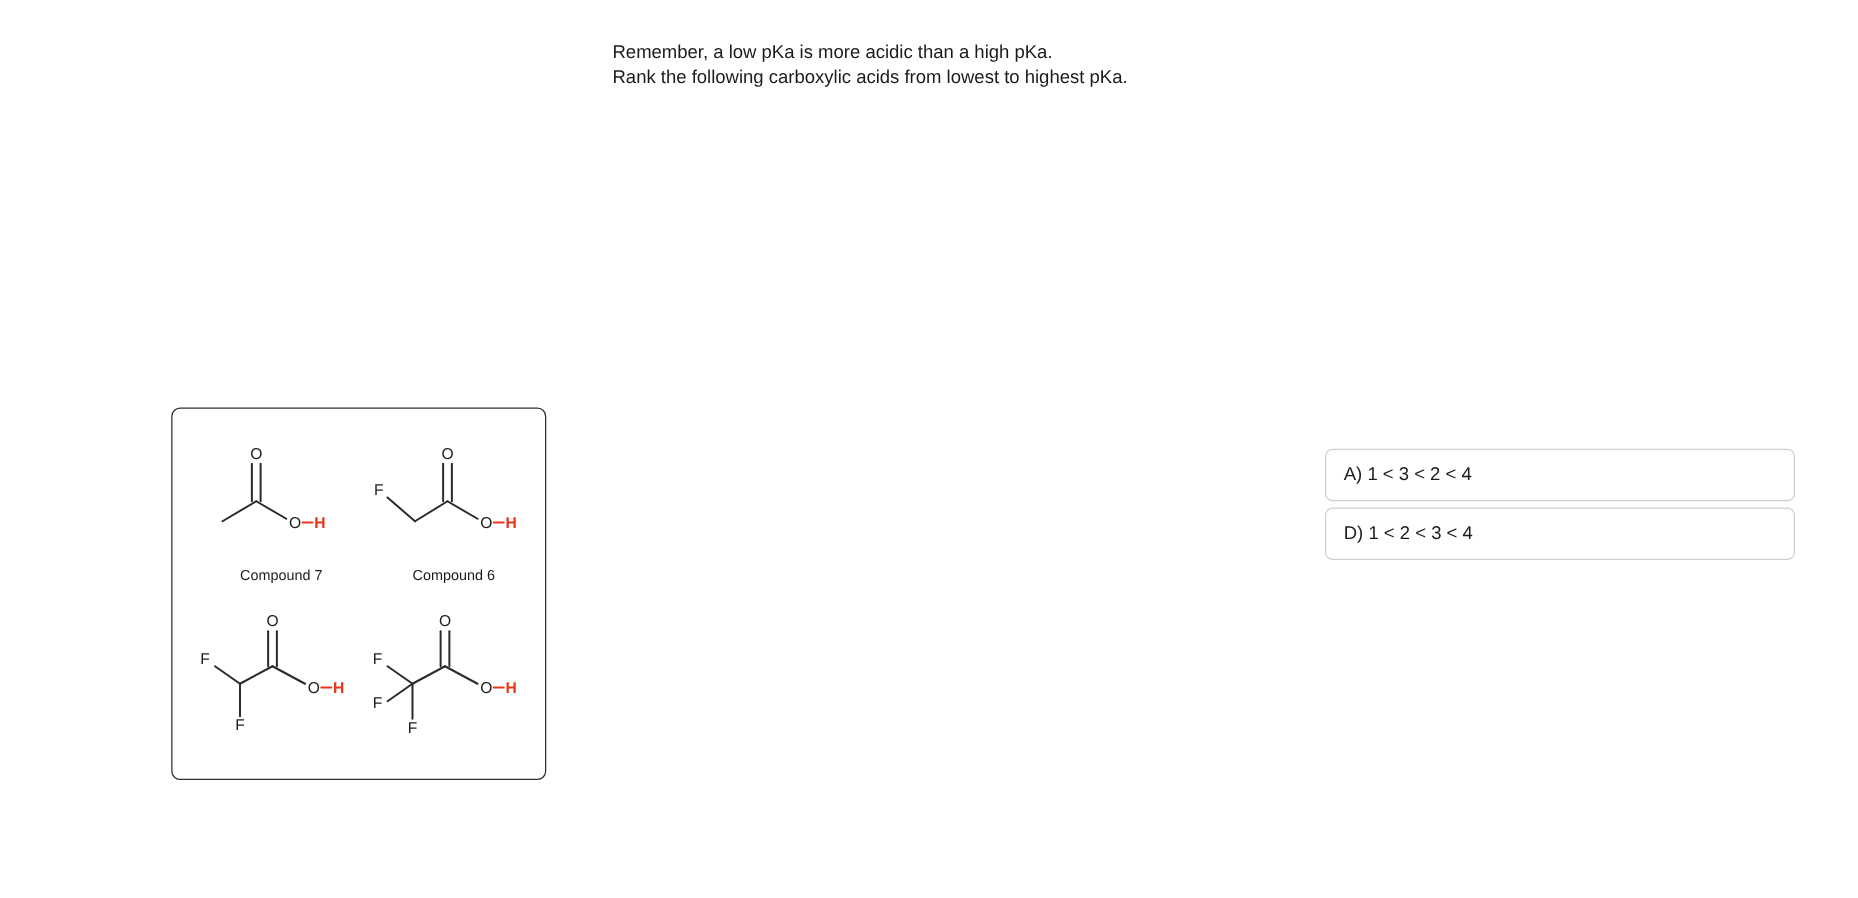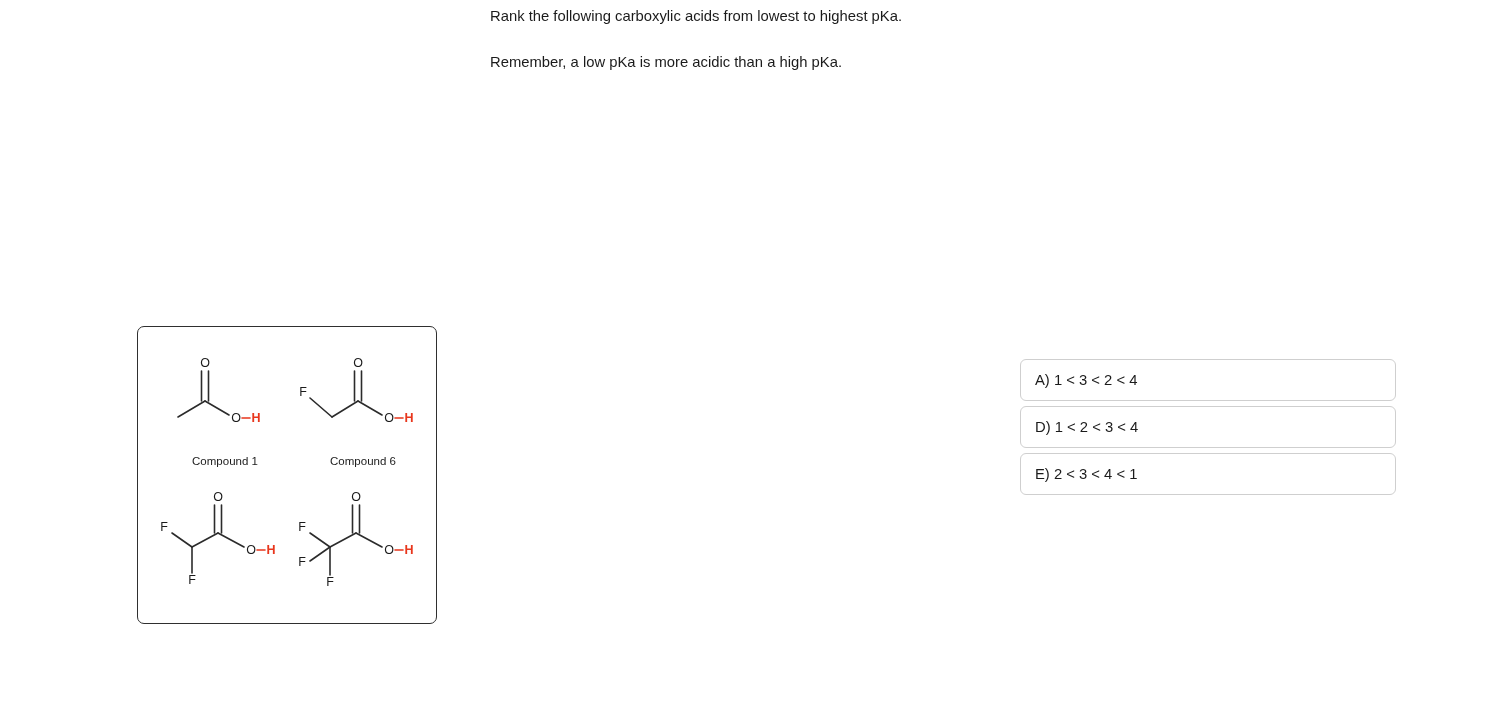--- a/index.html
+++ b/index.html
@@ -99,21 +99,21 @@
   }
   .bond-oh {
     stroke: #e8361c;
     stroke-width: 1.6;
     stroke-linecap: round;
   }
 
   
   #answer-options {
     position: absolute;
-    left: 1020px;
+    left: 1060px;
     top: 359px;
     width: 376px;
   }
   .option {
     box-sizing: border-box;
     width: 376px;
     height: 42px;
     border: 1px solid #cfcfcf;
     border-radius: 6px;
     background: #ffffff;
@@ -124,22 +124,22 @@
     font-size: 14.8px;
     color: #1b1b1b;
     cursor: pointer;
   }
   .option:last-child { margin-bottom: 0; }
 </style>
 </head>
 <body>
 
 <div id="question-block">
+  <div class="question-line second">Remember, a low pKa is more acidic than a high pKa.</div>
   <div class="question-line">Rank the following carboxylic acids from lowest to highest pKa.</div>
-  <div class="question-line second">Remember, a low pKa is more acidic than a high pKa.</div>
 </div>
 
 <div id="structures-panel">
   <div class="compound-grid">
 
     <div class="compound" id="compound-1">
       <div class="svg-wrap">
         <svg viewBox="0 0 150 112" width="150" height="112" xmlns="http://www.w3.org/2000/svg">
 
           <line class="bond" x1="28" y1="72" x2="55" y2="56"></line>
@@ -151,21 +151,21 @@
 
           <text class="atom" x="55" y="22" text-anchor="middle">O</text>
 
           <text class="atom" x="86" y="77" text-anchor="middle">O</text>
 
           <line class="bond-oh" x1="92" y1="73" x2="100" y2="73"></line>
 
           <text class="atom-h" x="106" y="77" text-anchor="middle">H</text>
         </svg>
       </div>
-      <div class="compound-label">Compound 1</div>
+      <div class="compound-label">Compound 7</div>
     </div>
 
     <div class="compound" id="compound-2">
       <div class="svg-wrap">
         <svg viewBox="0 0 150 112" width="150" height="112" xmlns="http://www.w3.org/2000/svg">
 
           <line class="bond" x1="22" y1="53" x2="44" y2="72"></line>
 
           <line class="bond" x1="44" y1="72" x2="70" y2="56"></line>
 
@@ -244,14 +244,13 @@
       </div>
 
     </div>
 
   </div>
 </div>
 
 <div id="answer-options">
   <div class="option">A) 1 &lt; 3 &lt; 2 &lt; 4</div>
   <div class="option">D) 1 &lt; 2 &lt; 3 &lt; 4</div>
-  <div class="option">E) 2 &lt; 3 &lt; 4 &lt; 1</div>
 </div>
 
 </body></html>

